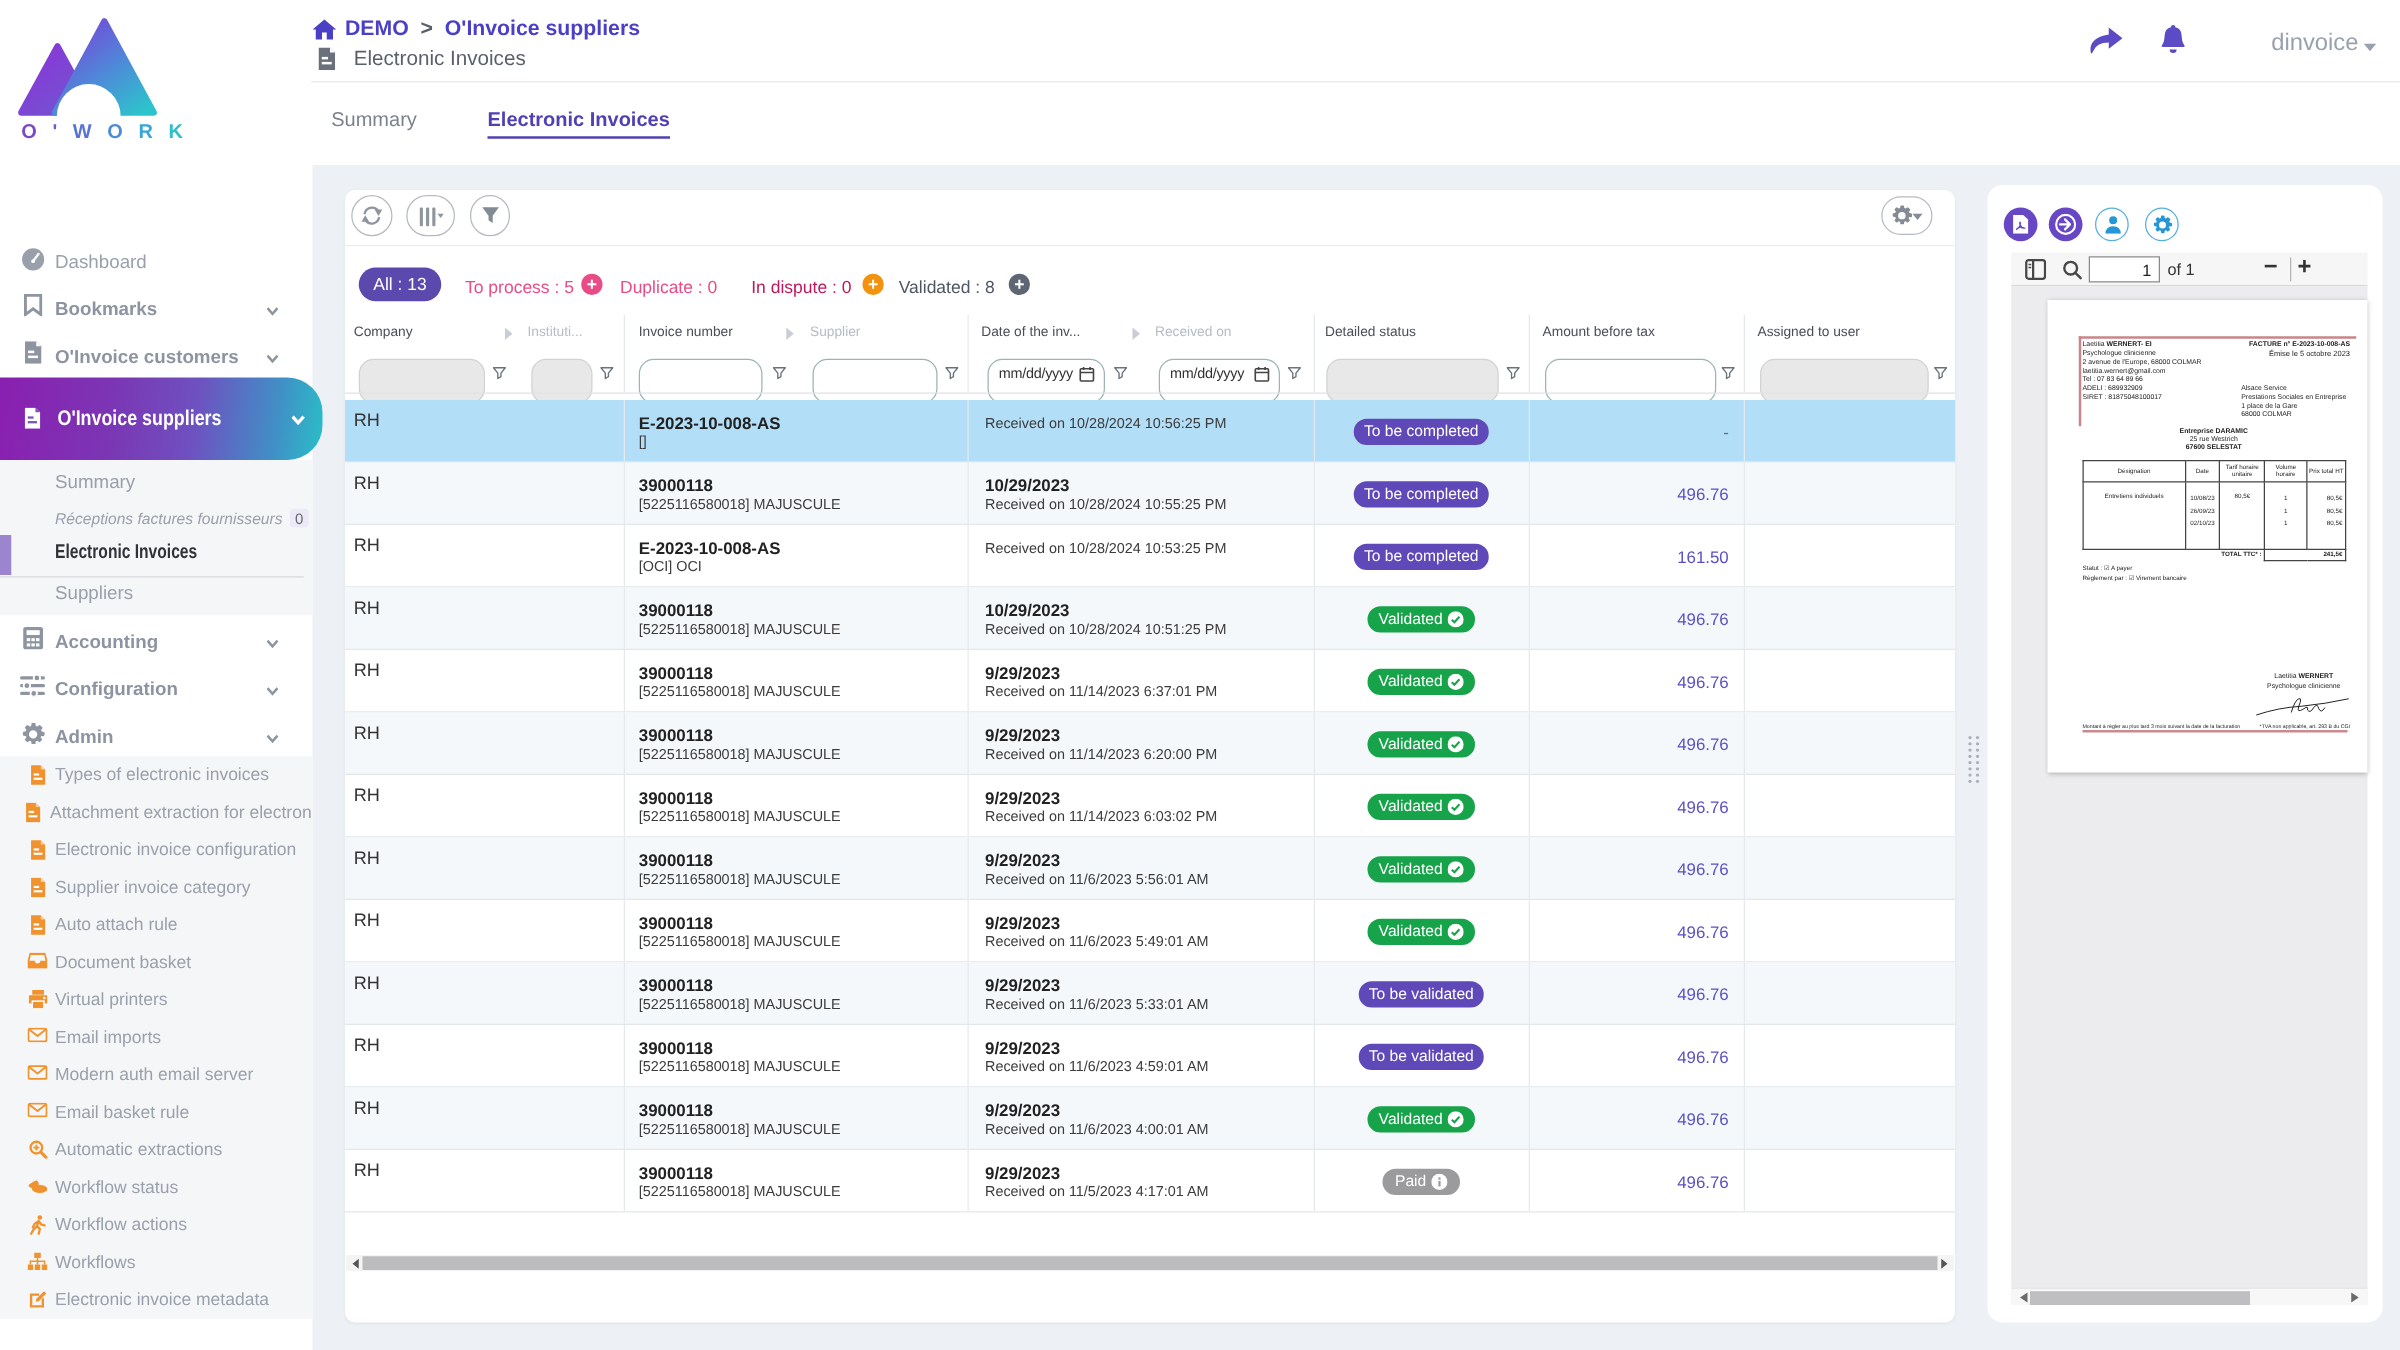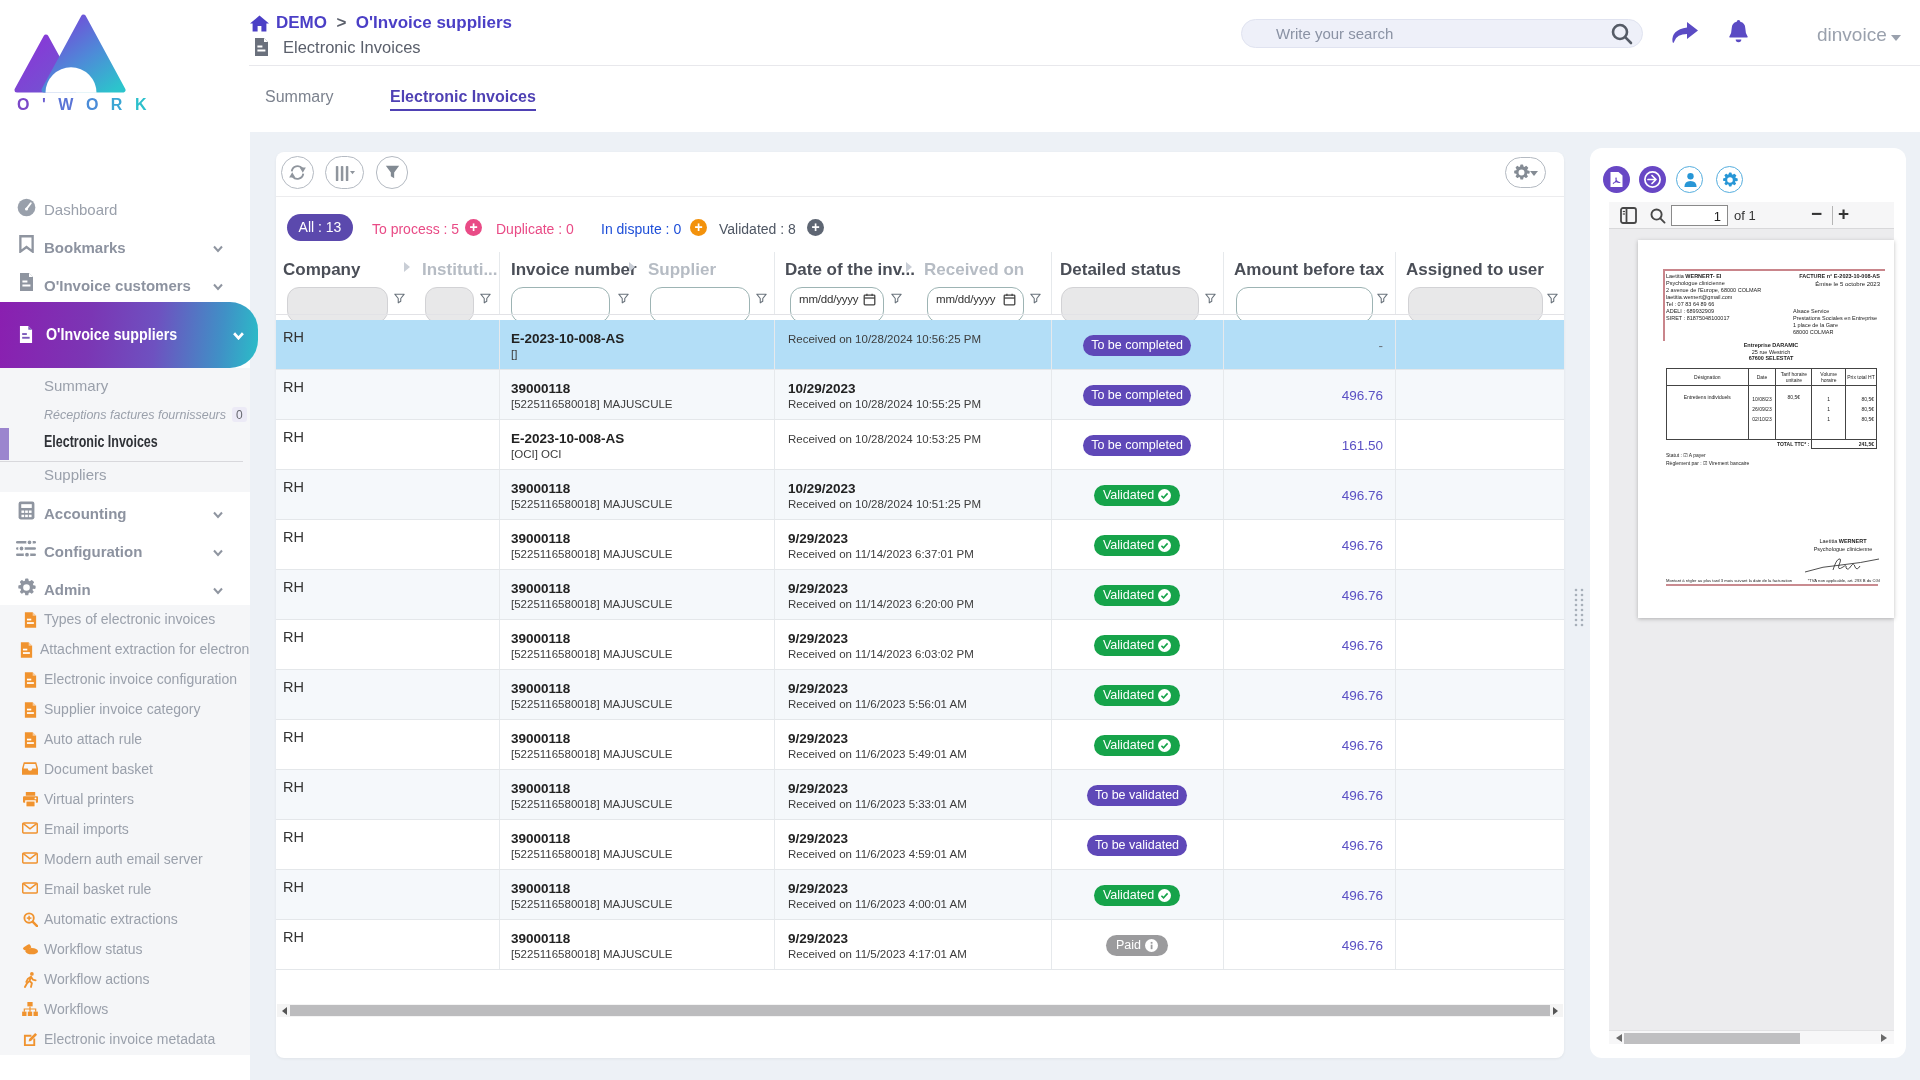--- a/index.html
+++ b/index.html
@@ -37,21 +37,21 @@
 #maincard { position:absolute; top:152px; left:276px; width:1288px; height:906px; background:#fff; border-radius:8px; box-shadow:0 1px 3px rgba(0,0,0,0.06); }
 #toolbar { position:absolute; top:0; left:0; right:0; height:45px; border-bottom:1px solid #ececee; }
 .tbtn { position:absolute; top:4px; height:33px; border:1px solid #b4bac2; border-radius:17px; background:#fff; }
 #chiprow { position:absolute; top:45px; left:0; right:0; height:55px; }
 .chip-all { position:absolute; left:11px; top:17px; width:66px; height:27px; background:#5b49ad; border-radius:14px; color:#fff; font-size:14px; text-align:center; line-height:27px; }
 .chiptext { position:absolute; top:24px; font-size:14px; }
 .pluscirc { position:absolute; top:22px; width:17px; height:17px; border-radius:50%; color:#fff; font-size:14px; font-weight:bold; text-align:center; line-height:16px; }
 
 
 #thead { position:absolute; top:100px; left:0; right:0; height:33px; }
-.th { position:absolute; top:8px; font-size:17px; font-weight:bold; color:#4a4e57; }
+.th { position:absolute; top:8px; font-size:11px; font-weight:normal; color:#4a4e57; }
 .th.light { color:#b6bcc4; }
 #tfilter { position:absolute; top:133px; left:0; right:0; height:33px; }
 .finput { position:absolute; top:2px; height:36px; border-radius:12px; border:1px solid #9db4b4; background:#fff; }
 .finput.gray { background:#e8e8e9; border:1px solid #d2d2d5; }
 .finput.date { font-size:12px; color:#333; }
 .finput.date span { position:absolute; left:8px; top:5px; font-size:11.5px; letter-spacing:-0.2px; }
 .cal { position:absolute; right:7px; top:5px; width:13px; height:13px; }
 .ffun { position:absolute; top:8px; width:11px; height:11px; }
 .thcaret { position:absolute; top:10px; width:0; height:0; border-top:5px solid transparent; border-bottom:5px solid transparent; border-left:6px solid #c9ced6; }
 .row { position:absolute; left:0; width:1288px; height:50px; border-bottom:1px solid #e4e7ea; }
@@ -113,27 +113,20 @@
   <svg width="15" height="18" viewBox="0 0 15 18" style="position:absolute; left:254px; top:38px;">
       <path d="M1 0 h9 l4 4 v14 h-13 Z" fill="#6a707c"></path>
       <path d="M10 0 l4 4 h-4 Z" fill="#fff"></path>
       <rect x="3.4" y="7.5" width="5" height="2" fill="#fff"></rect>
       <rect x="3.4" y="11.5" width="8" height="2" fill="#fff"></rect>
     </svg>
   <div id="subtitle">Electronic Invoices</div>
   <div id="hdr-divider"></div>
   <div id="tab1" class="tab">Summary</div>
   <div id="tab2" class="tab">Electronic Invoices</div>
-  <div id="searchbar">
-      <span>Write your search</span>
-    <svg width="22" height="22" viewBox="0 0 22 22" style="position:absolute; right:9px; top:3px;">
-        <circle cx="9" cy="9" r="7" fill="none" stroke="#555b66" stroke-width="2.6"></circle>
-        <line x1="14.2" y1="14.2" x2="20" y2="20" stroke="#555b66" stroke-width="2.6" stroke-linecap="round"></line>
-      </svg>
-  </div>
   <svg width="27" height="23" viewBox="0 0 27 23" style="position:absolute; left:1671px; top:22px;">
       <path d="M16 0 L27 8.5 L16 17 V12 Q6 12 3.5 19 Q2 22.5 1.5 19.5 Q0 8 16 5.5 Z" fill="#5b4bc4"></path>
     </svg>
   <svg width="23" height="24" viewBox="0 0 23 24" style="position:absolute; left:1727px; top:20px;">
       <path d="M11.5 0 q1.8 0 1.8 1.8 q4.8 1.2 5 6.5 q0.2 5 1.8 7.2 q1.5 2 -0.6 2 h-16 q-2.1 0 -0.6 -2 q1.6 -2.2 1.8 -7.2 q0.2 -5.3 5 -6.5 q0 -1.8 1.8 -1.8 Z" fill="#5b4bc4"></path>
       <path d="M8.7 19.5 a2.8 2.8 0 0 0 5.6 0 Z" fill="#5b4bc4"></path>
     </svg>
   <div id="user">dinvoice</div>
   <div style="position:absolute; left:1891px; top:35px; width:0; height:0; border-left:5.5px solid transparent; border-right:5.5px solid transparent; border-top:6.5px solid #9aa1ad;"></div>
 </div>
@@ -341,21 +334,21 @@
           <circle cx="10" cy="10" r="2" fill="#fff"></circle>
         </svg>
       <div style="position:absolute; right:7px; top:13px; width:0; height:0; border-left:4px solid transparent; border-right:4px solid transparent; border-top:5px solid #848b94;"></div>
     </div>
   </div>
   <div id="chiprow">
     <div class="chip-all">All : 13</div>
     <div class="chiptext" style="left:96px; color:#e94b86;">To process : 5</div>
     <div class="pluscirc" style="left:189px; background:#e94b86;">+</div>
     <div class="chiptext" style="left:220px; color:#e94b86;">Duplicate : 0</div>
-    <div class="chiptext" style="left:325px; color:#1d4ed8;">In dispute : 0</div>
+    <div class="chiptext" style="left:325px; color:#be185d;">In dispute : 0</div>
     <div class="pluscirc" style="left:414px; background:#f3920c;">+</div>
     <div class="chiptext" style="left:443px; color:#4e5663;">Validated : 8</div>
     <div class="pluscirc" style="left:531px; background:#5e6673;">+</div>
   </div>
   <div id="thead">
     <span class="th" style="left:7px;">Company</span>
     <div class="thcaret" style="left:128px;"></div>
     <span class="th light" style="left:146px;">Instituti...</span>
     <span class="th" style="left:235px;">Invoice number</span>
     <div class="thcaret" style="left:353px;"></div>

